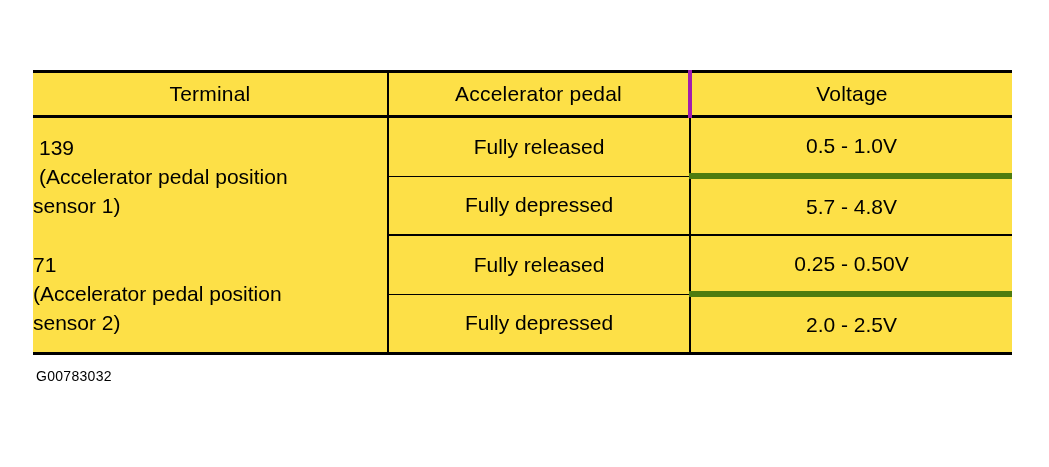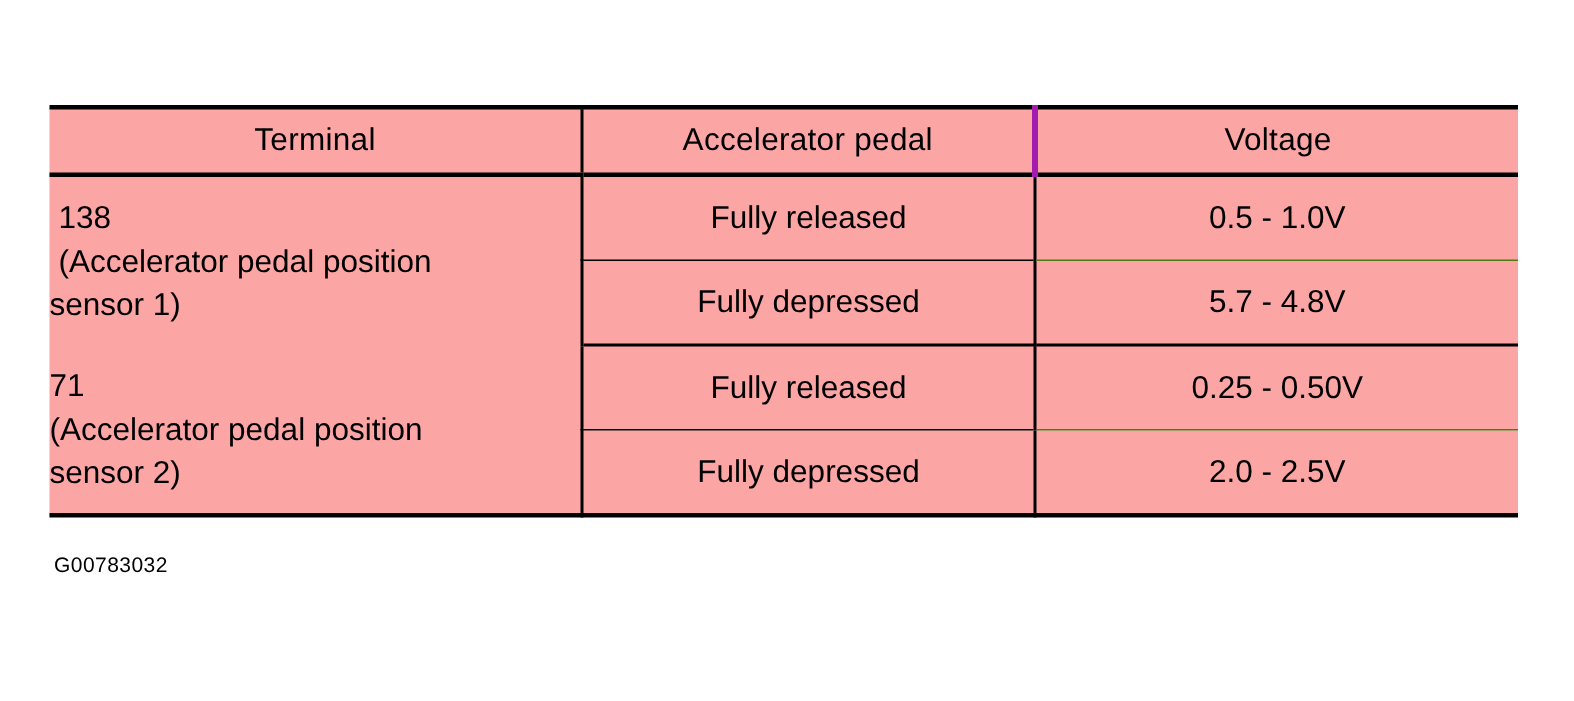--- a/index.html
+++ b/index.html
@@ -34,21 +34,21 @@
     border-top: 3px solid #000;
     border-bottom: 3px solid #000;
   }
 
   table.spec-table td,
   table.spec-table th {
     padding: 0;
     margin: 0;
     vertical-align: middle;
     font-weight: normal;
-    background: #fca5a5;
+    background: #fde047;
   }
 
   
   .col-terminal  { width: 355px; }
   .col-pedal     { width: 302px; }
   .col-voltage   { width: 322px; }
 
   
   .hdr-cell {
     height: 42px;
@@ -86,21 +86,21 @@
     border-right: 2px solid #000;
   }
   .pedal-cell.thin-div { border-bottom: 1px solid #000; margin-top: 11px; }
 
   
   .voltage-cell {
     text-align: center;
     font-size: 21px;
     height: 55px;
   }
-  .voltage-cell.thin-div { border-bottom: 1px solid #4d7c0f; margin-top: 44px; }
+  .voltage-cell.thin-div { border-bottom: 6px solid #4d7c0f; margin-top: 44px; }
 
   
   .caption {
     position: absolute;
     left: 36px;
     top: 368px;
     font-size: 14px;
     letter-spacing: 0.3px;
     white-space: nowrap;
   }
@@ -122,21 +122,21 @@
         <th class="hdr-cell hdr-terminal">Terminal</th>
         <th class="hdr-cell hdr-pedal">Accelerator pedal</th>
         <th class="hdr-cell">Voltage</th>
       </tr>
     </thead>
 
     <tbody>
 
       <tr>
         <td class="terminal-cell" rowspan="2">
-          <span class="t-line indent">138</span>
+          <span class="t-line indent">139</span>
           <span class="t-line indent">(Accelerator pedal position</span>
           <span class="t-line">sensor 1)</span>
         </td>
         <td class="pedal-cell thin-div">Fully released</td>
         <td class="voltage-cell thin-div">0.5 - 1.0V</td>
       </tr>
 
       <tr class="group-end">
         <td class="pedal-cell">Fully depressed</td>
         <td class="voltage-cell">5.7 - 4.8V</td>

